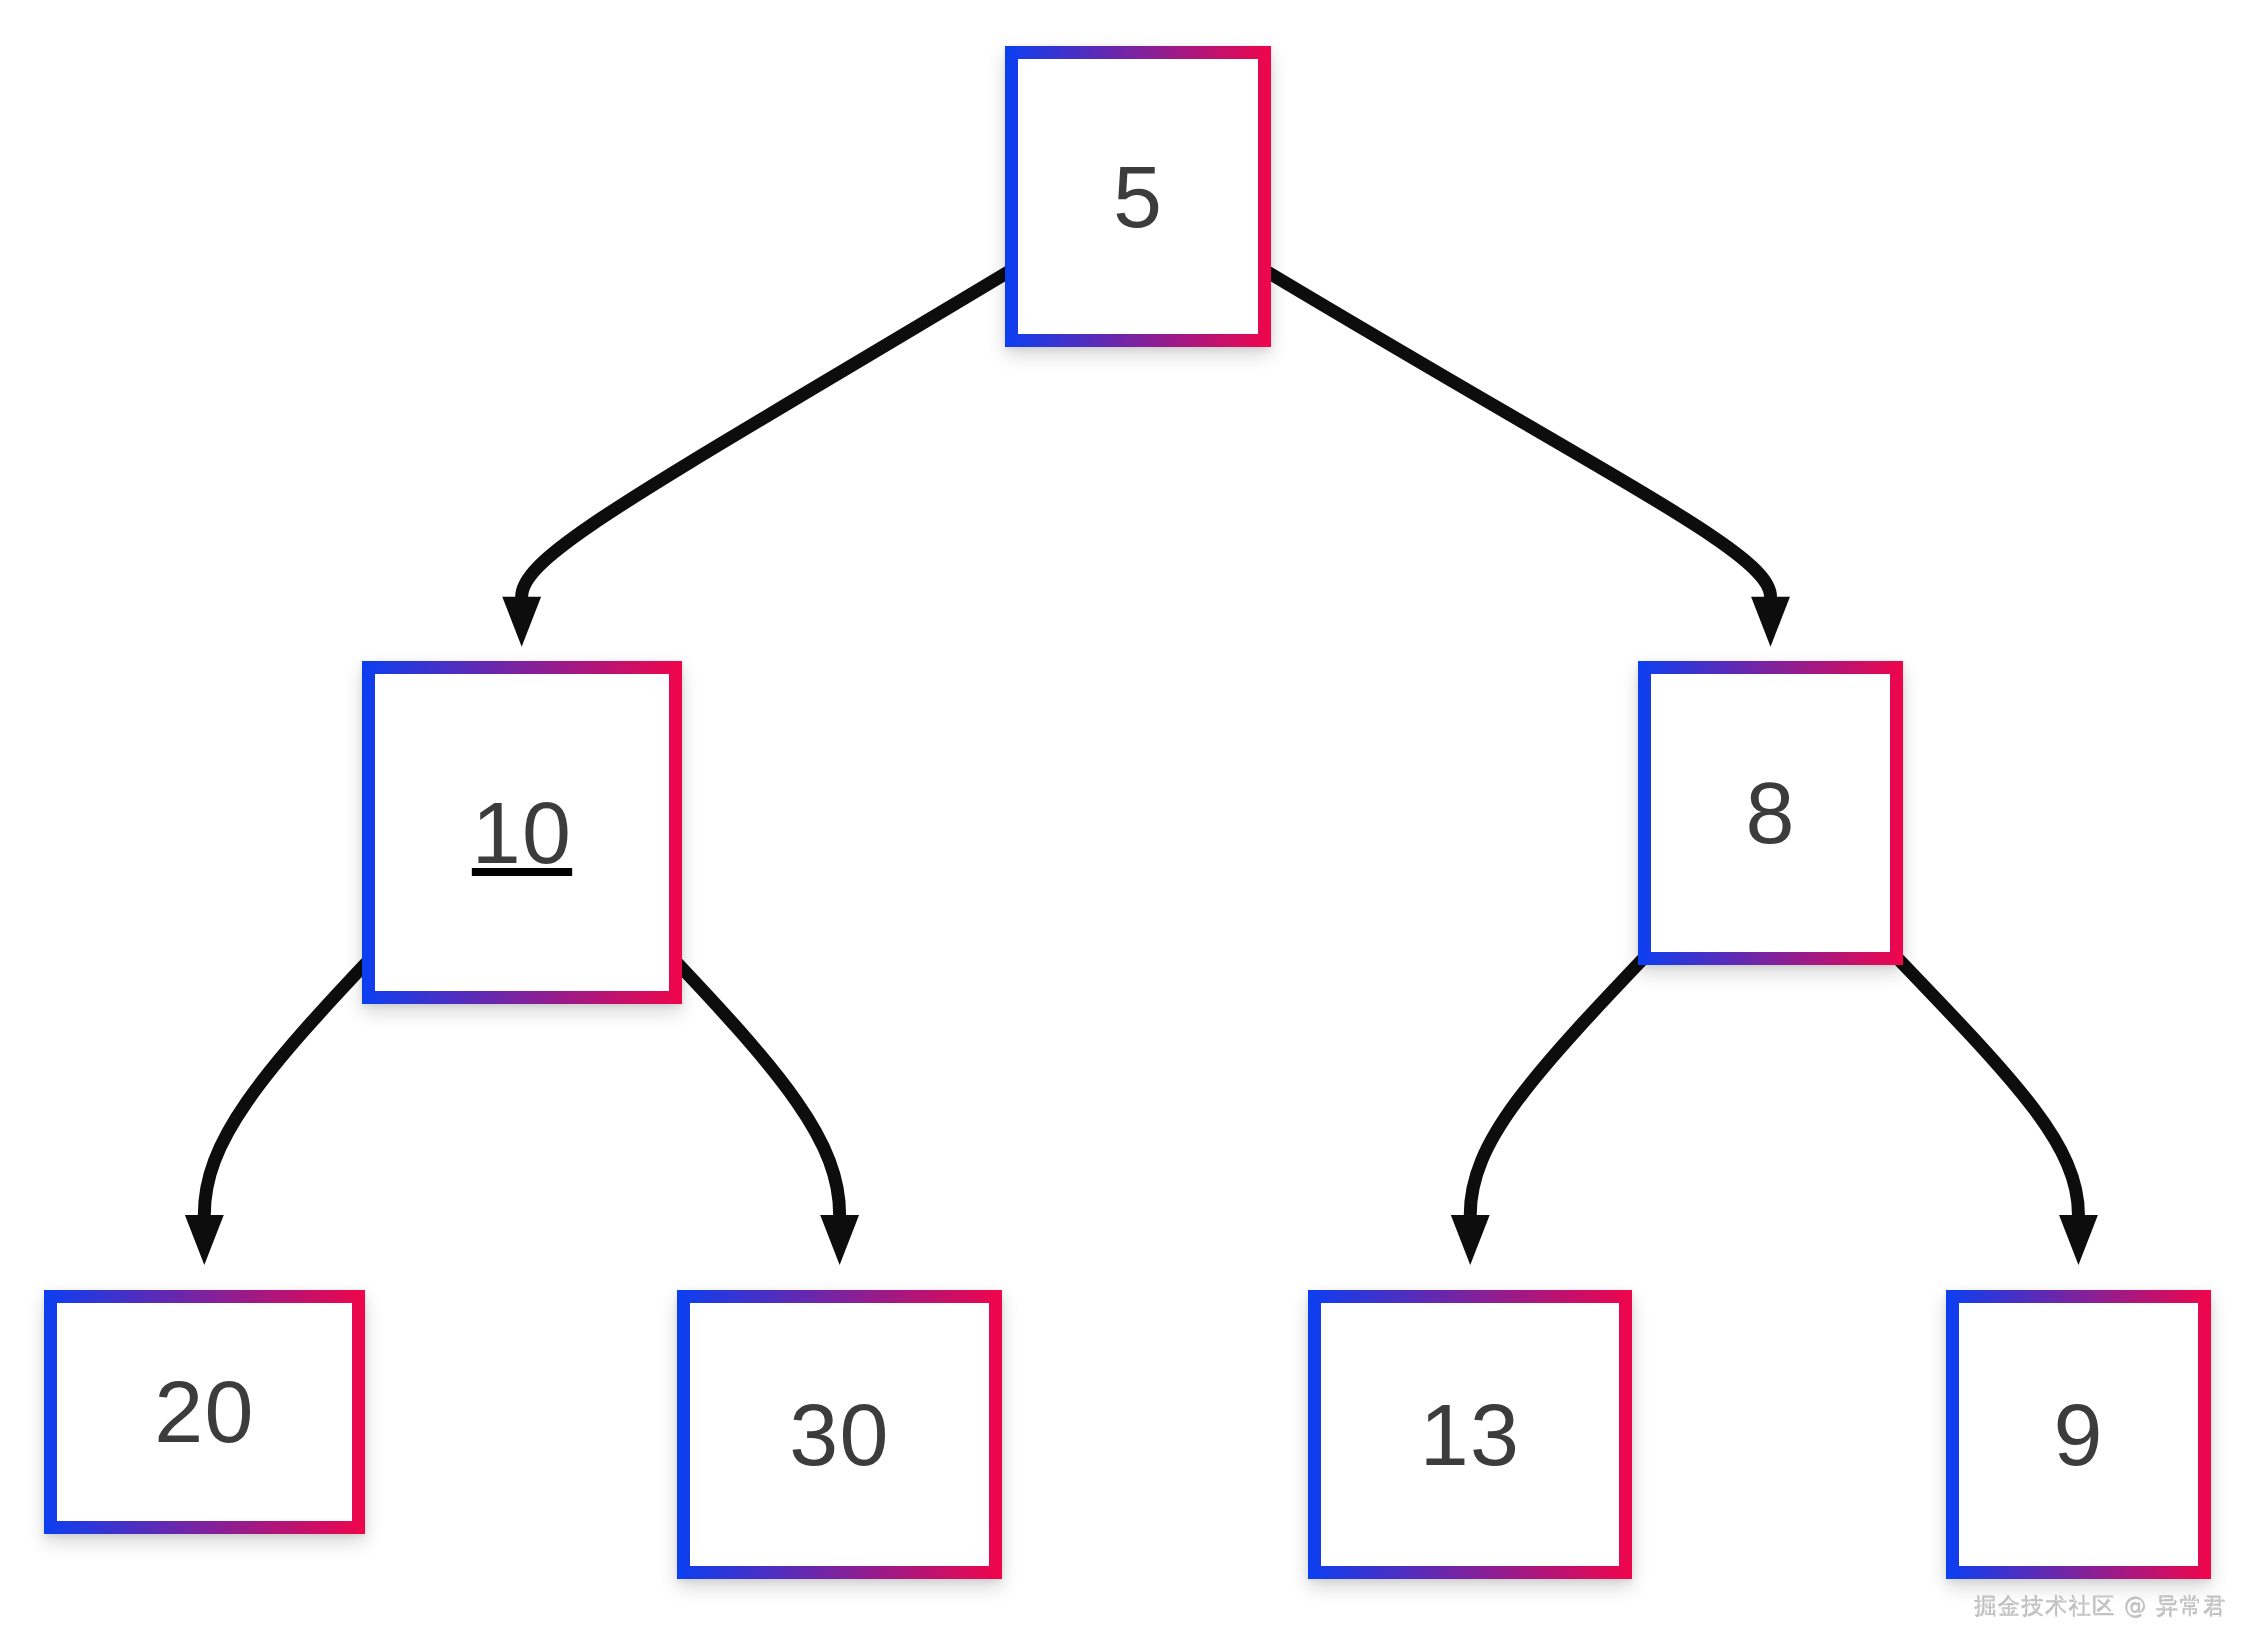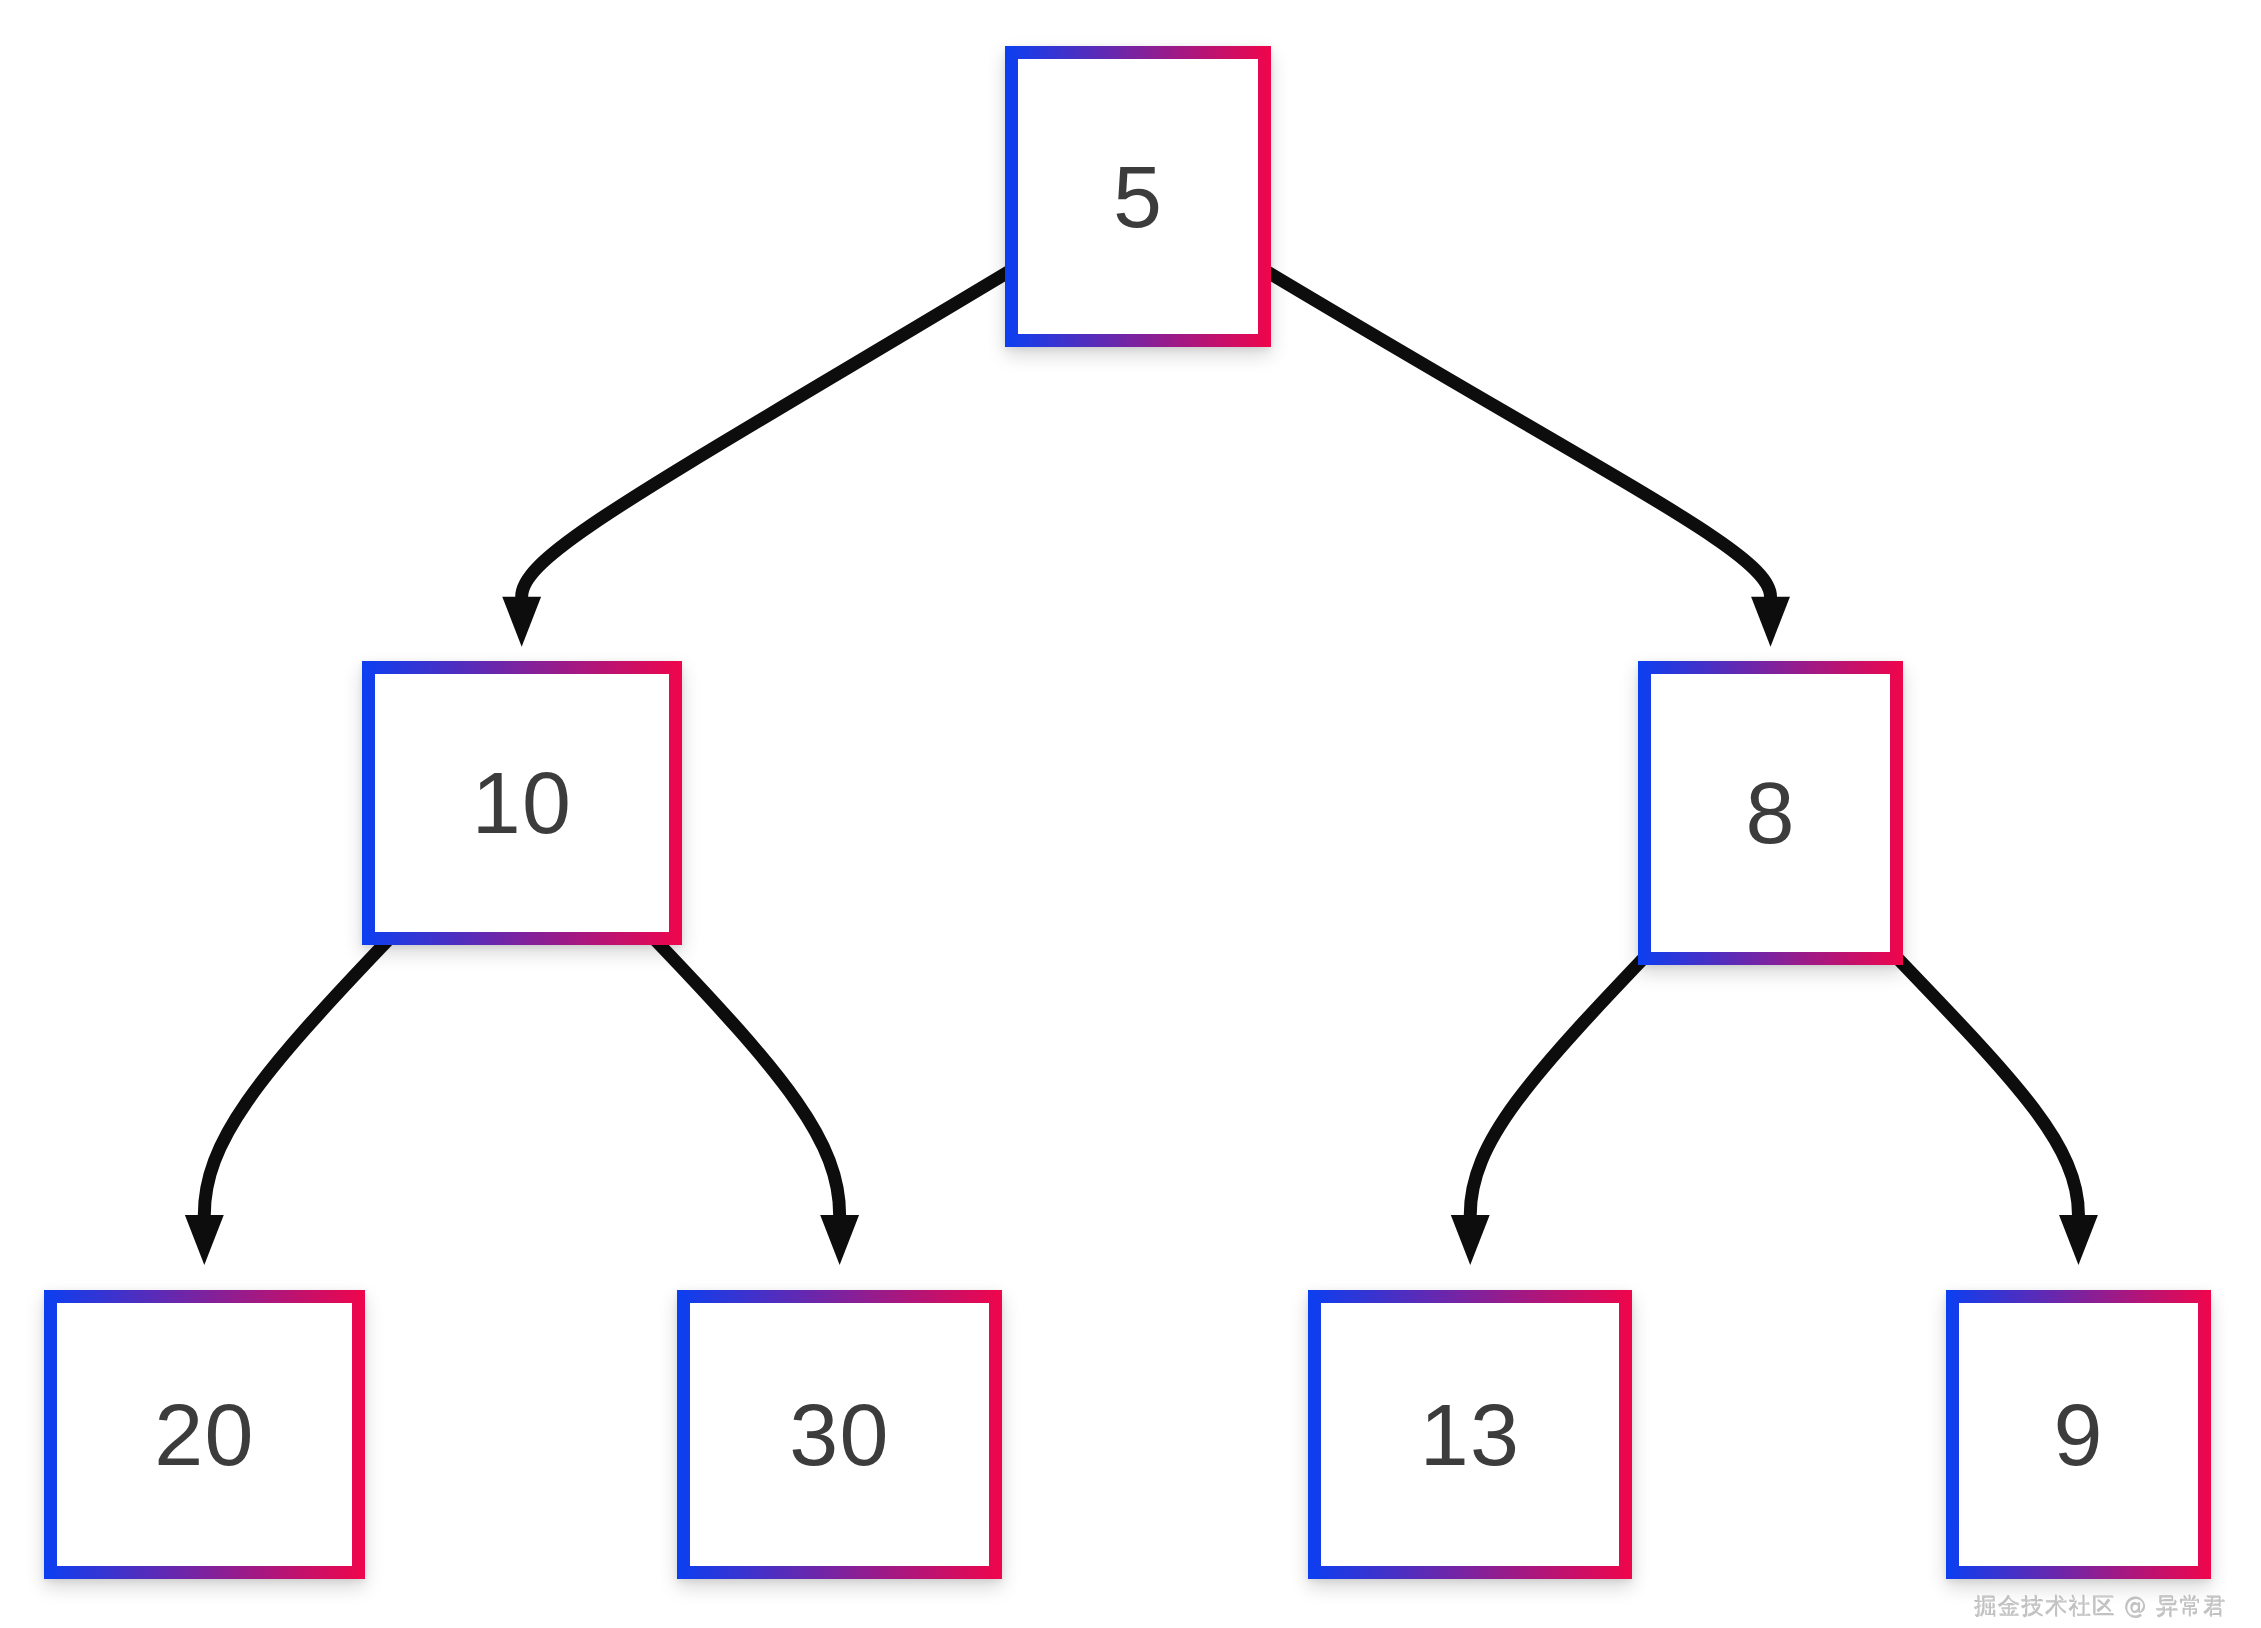--- a/index.html
+++ b/index.html
@@ -83,31 +83,31 @@
       <polygon points="2497,2148 2464,2063 2530,2063" class="arrowhead"></polygon>
       <path d="M 3187,1590 C 3417,1830, 3530,1940, 3530,2063" class="edge-line"></path>
       <polygon points="3530,2148 3497,2063 3563,2063" class="arrowhead"></polygon>
     </svg>
   <div class="nodes-layer">
       <div class="node" style="left: 1005px; top: 46px; width: 266px; height: 301px;">
         <div class="node-inner">
           <span class="node-label">5</span>
         </div>
       </div>
-      <div class="node" style="left: 362px; top: 661px; width: 320px; height: 284px;">
+      <div class="node" style="left: 362px; top: 661px; width: 320px; height: 343px; text-decoration: underline;">
         <div class="node-inner">
           <span class="node-label">10</span>
         </div>
       </div>
       <div class="node" style="left: 1638px; top: 661px; width: 265px; height: 304px;">
         <div class="node-inner">
           <span class="node-label">8</span>
         </div>
       </div>
-      <div class="node" style="left: 44px; top: 1290px; width: 321px; height: 289px;">
+      <div class="node" style="left: 44px; top: 1290px; width: 321px; height: 244px;">
         <div class="node-inner">
           <span class="node-label">20</span>
         </div>
       </div>
       <div class="node" style="left: 677px; top: 1290px; width: 325px; height: 289px;">
         <div class="node-inner">
           <span class="node-label">30</span>
         </div>
       </div>
       <div class="node" style="left: 1308px; top: 1290px; width: 324px; height: 289px;">

